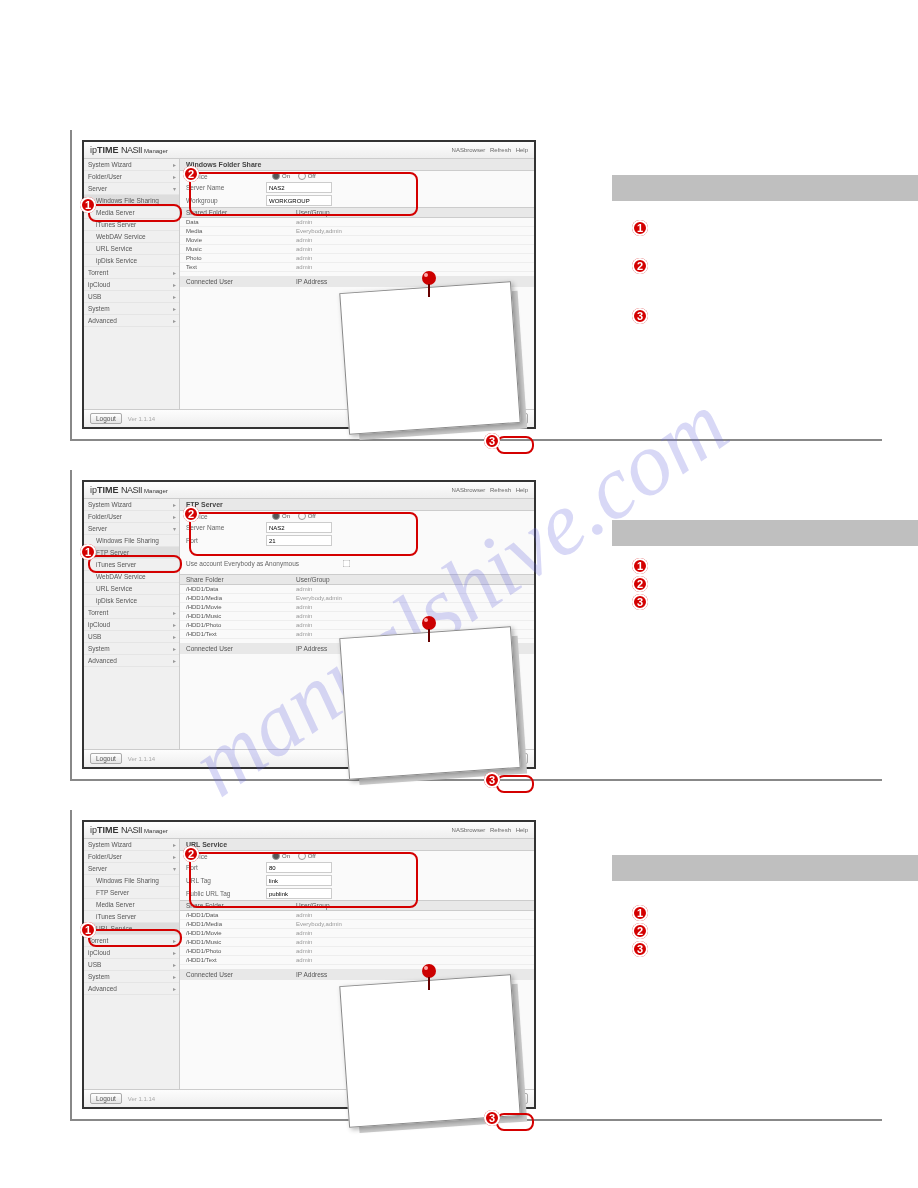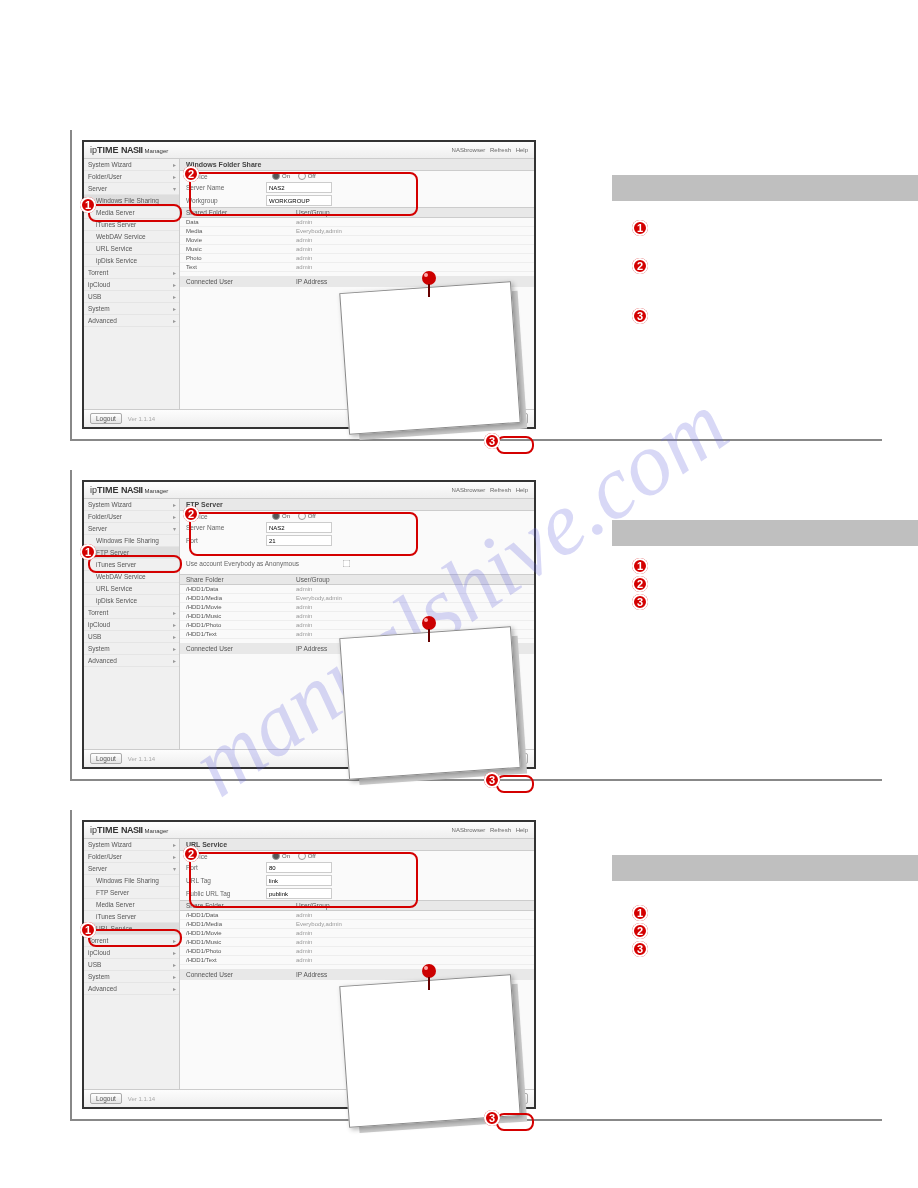--- a/index.html
+++ b/index.html
@@ -53,21 +53,21 @@
     padding: 3px 6px;
     border-bottom: 1px solid #ccc;
     background: linear-gradient(#fdfdfd, #eee);
   }
   .logo {
     font-size: 9px;
     color: #333;
   }
   .logo .ip { font-weight: normal; }
   .logo .time { font-weight: bold; }
-  .logo .nas { font-weight: bold; letter-spacing: -0.5px; }
+  .logo .nas { font-weight: normal; letter-spacing: -0.5px; }
   .logo .mgr { font-size: 6px; margin-left: 2px; }
   .toplinks { font-size: 6px; color: #666; }
   .toplinks span { margin-left: 3px; }
   .body-area {
     display: flex;
     min-height: 250px;
   }
   .sidebar {
     width: 95px;
     background: #f0f0f0;

